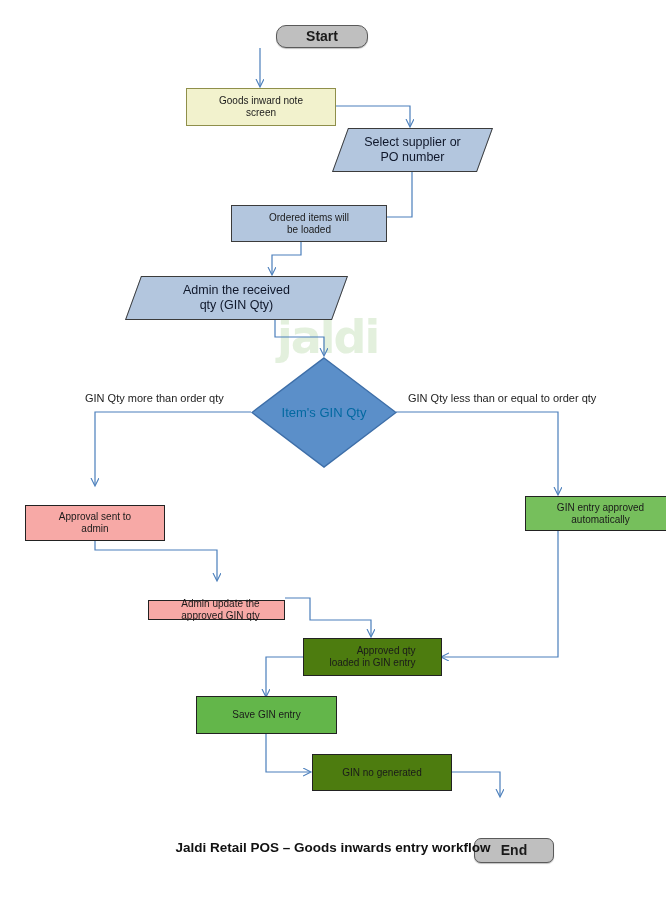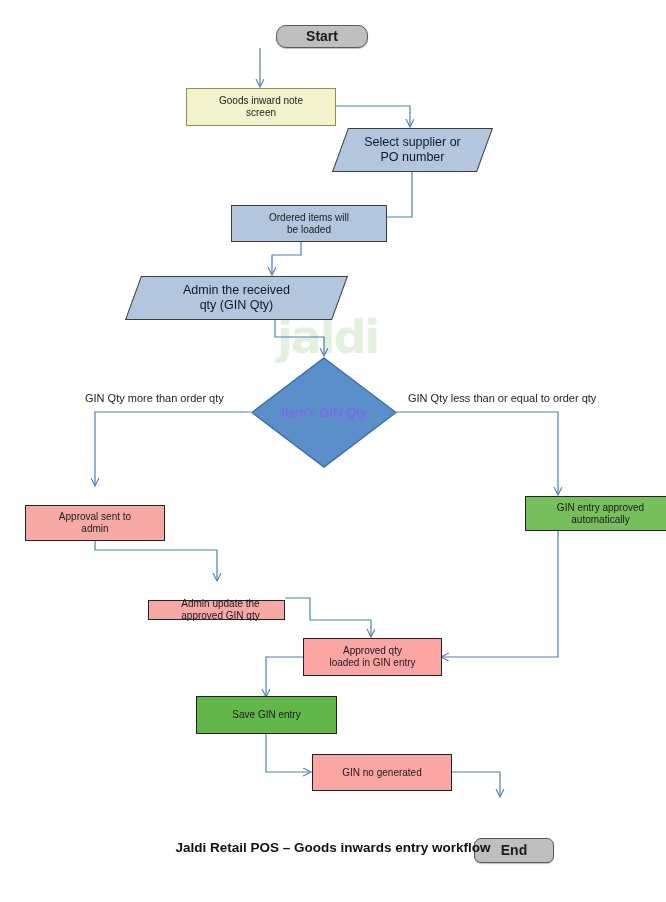--- a/index.html
+++ b/index.html
@@ -7,34 +7,34 @@
        font-family:"Liberation Sans",sans-serif;color:#000;}
   #canvas{position:absolute;left:0;top:0;width:666px;height:902px;}
   .node{position:absolute;box-sizing:border-box;display:flex;align-items:center;
         justify-content:center;text-align:center;line-height:1.18;
         font-size:10px;color:#1a1a1a;white-space:pre-line;z-index:3;}
   .n-terminal{background:#bfbfbf;border:1.6px solid #5a5a5a;border-radius:7px;
         font-weight:bold;font-size:14px;box-shadow:0 1px 1px rgba(0,0,0,.25);}
   .n-cream{background:#f2f2cd;border:1.5px solid #8f8f4a;}
   .n-blue{background:#b3c6de;border:1.6px solid #3b3b3b;}
   .n-pink{background:#f7a9a6;border:1.6px solid #222;margin-top:18px;}
-  .n-green{background:#fca5a5;border:1.6px solid #222;}
+  .n-green{background:#4d7c0f;border:1.6px solid #222;text-align:right;}
   .n-green-lt{background:#76bf5c;border:1.6px solid #222;}
   .n-green-md{background:#63b64a;border:1.6px solid #222;}
   .para{position:absolute;z-index:3;}
   .para .skew{position:absolute;left:0;top:0;right:0;bottom:0;
         background:#b3c6de;border:1.6px solid #3b3b3b;
         transform:skewX(-20deg);}
   .para .ptxt{position:absolute;left:0;top:0;right:0;bottom:0;display:flex;
         align-items:center;justify-content:center;text-align:center;
         font-size:12.5px;line-height:1.18;white-space:pre-line;color:#0f172a;}
   .diamond{position:absolute;z-index:3;}
   .diamond .dshape{position:absolute;left:0;top:0;right:0;bottom:0;}
   .diamond .dtxt{position:absolute;left:0;top:0;right:0;bottom:0;display:flex;
-        align-items:center;justify-content:center;font-size:13px;color:#8b5cf6;}
+        align-items:center;justify-content:center;font-size:13px;color:#0369a1;}
   .edge-label{position:absolute;font-size:11px;color:#222;z-index:4;
         white-space:nowrap;}
   .caption{position:absolute;width:666px;text-align:center;font-weight:bold;
         font-size:13.5px;color:#111;z-index:5;}
   .watermark{position:absolute;z-index:1;font-size:46px;font-weight:bold;
         color:#e3f0dd;font-family:"DejaVu Sans",sans-serif;letter-spacing:-2px;}
   svg.wires{position:absolute;left:0;top:0;width:666px;height:902px;z-index:2;}
 </style>
 </head>
 <body>

